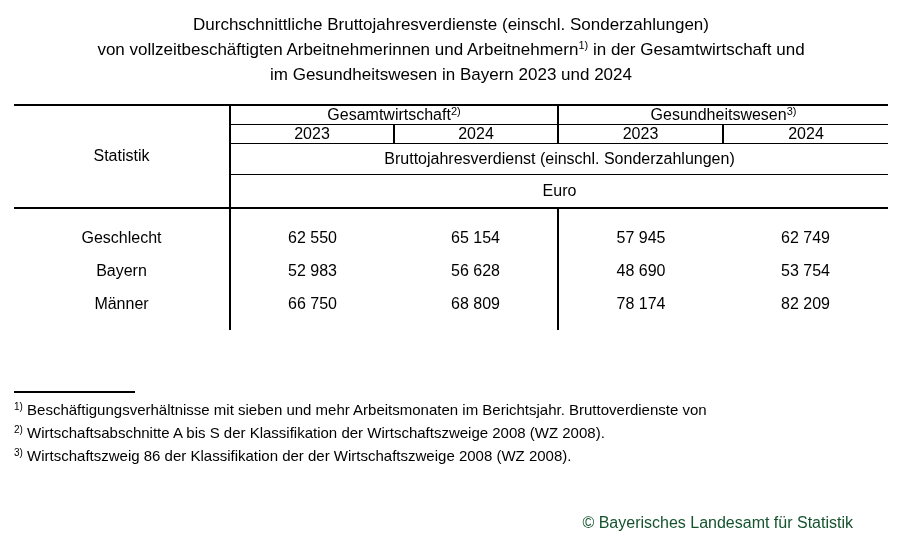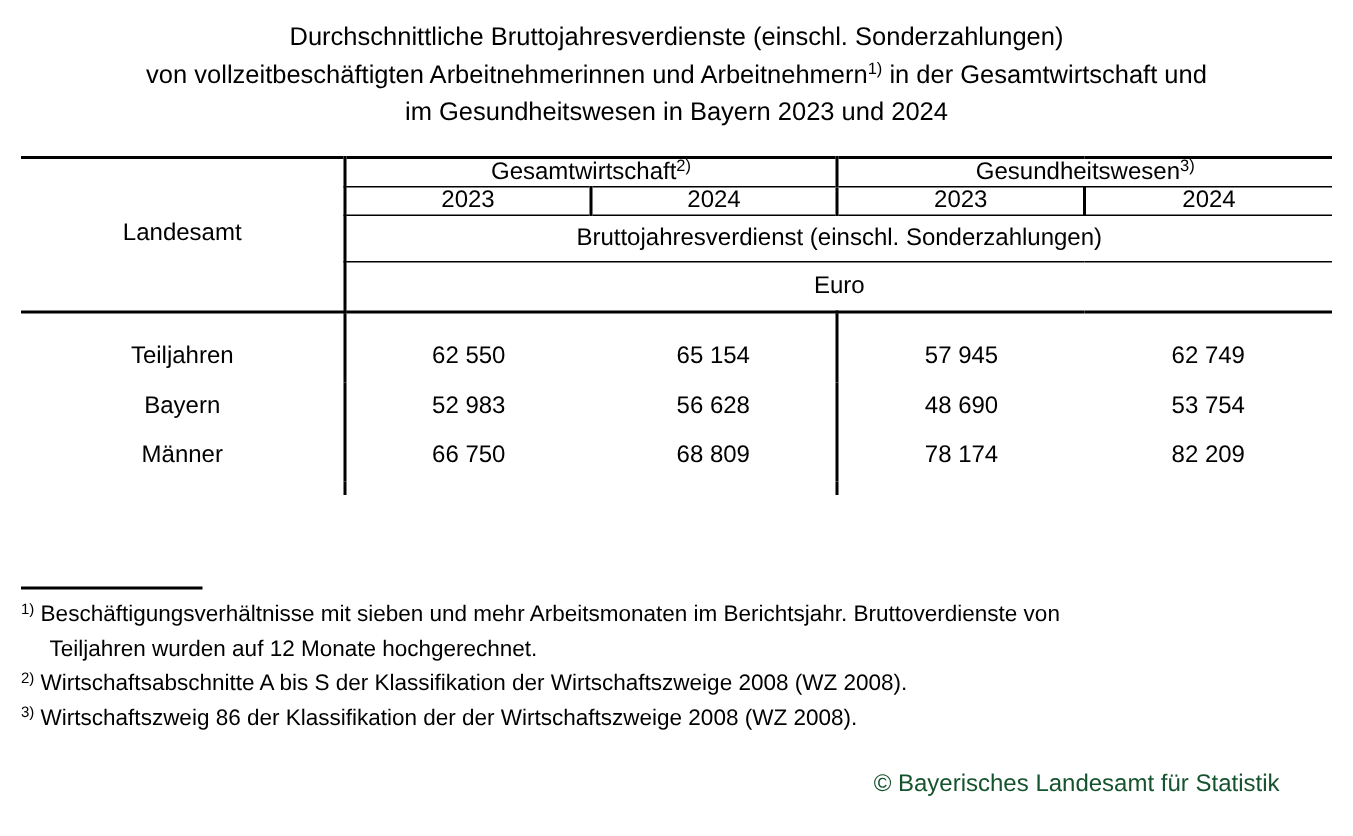--- a/index.html
+++ b/index.html
@@ -109,21 +109,21 @@
 <table class="stat-table">
   <colgroup>
     <col style="width:216px">
     <col style="width:164px">
     <col style="width:164px">
     <col style="width:165px">
     <col style="width:165px">
   </colgroup>
   <tbody>
     <tr class="row-group">
-      <th rowspan="4" class="b-r2 b-b2">Landesamt</th>
+      <th rowspan="4" class="b-r2 b-b2">Statistik</th>
       <th colspan="2" class="b-r2 b-b1"><span>Gesamtwirtschaft</span><sup>2)</sup></th>
       <th colspan="2" class="b-b1"><span>Gesundheitswesen</span><sup>3)</sup></th>
     </tr>
     <tr class="row-years">
       <th class="b-r2 b-b1">2023</th>
       <th class="b-r2 b-b1">2024</th>
       <th class="b-r2 b-b1">2023</th>
       <th class="b-b1">2024</th>
     </tr>
     <tr class="row-measure">
@@ -133,21 +133,21 @@
       <td colspan="4" class="b-b2">Euro</td>
     </tr>
 
     <tr class="row-spacer-top">
       <td class="b-r2"></td>
       <td colspan="2" class="b-r2"></td>
       <td colspan="2"></td>
     </tr>
 
     <tr class="row-data">
-      <td class="b-r2">Teiljahren</td>
+      <td class="b-r2">Geschlecht</td>
       <td>62 550</td>
       <td class="b-r2">65 154</td>
       <td>57 945</td>
       <td>62 749</td>
     </tr>
     <tr class="row-data">
       <td class="b-r2">Bayern</td>
       <td>52 983</td>
       <td class="b-r2">56 628</td>
       <td>48 690</td>
@@ -168,21 +168,20 @@
     </tr>
   </tbody>
 </table>
 
 <div class="footnote-rule"></div>
 
 <div class="footnotes">
   <div class="footnote">
     <sup>1)</sup>
     <span>Beschäftigungsverhältnisse mit sieben und mehr Arbeitsmonaten im Berichtsjahr. Bruttoverdienste von</span>
-    <div class="fn-extra-line" style="padding-left:0"><span>Teiljahren wurden auf 12 Monate hochgerechnet.</span></div>
   </div>
   <div class="footnote">
     <sup>2)</sup>
     <span>Wirtschaftsabschnitte A bis S der Klassifikation der Wirtschaftszweige 2008 (WZ 2008).</span>
   </div>
   <div class="footnote">
     <sup>3)</sup>
     <span>Wirtschaftszweig 86 der Klassifikation der der Wirtschaftszweige 2008 (WZ 2008).</span>
   </div>
 </div>

